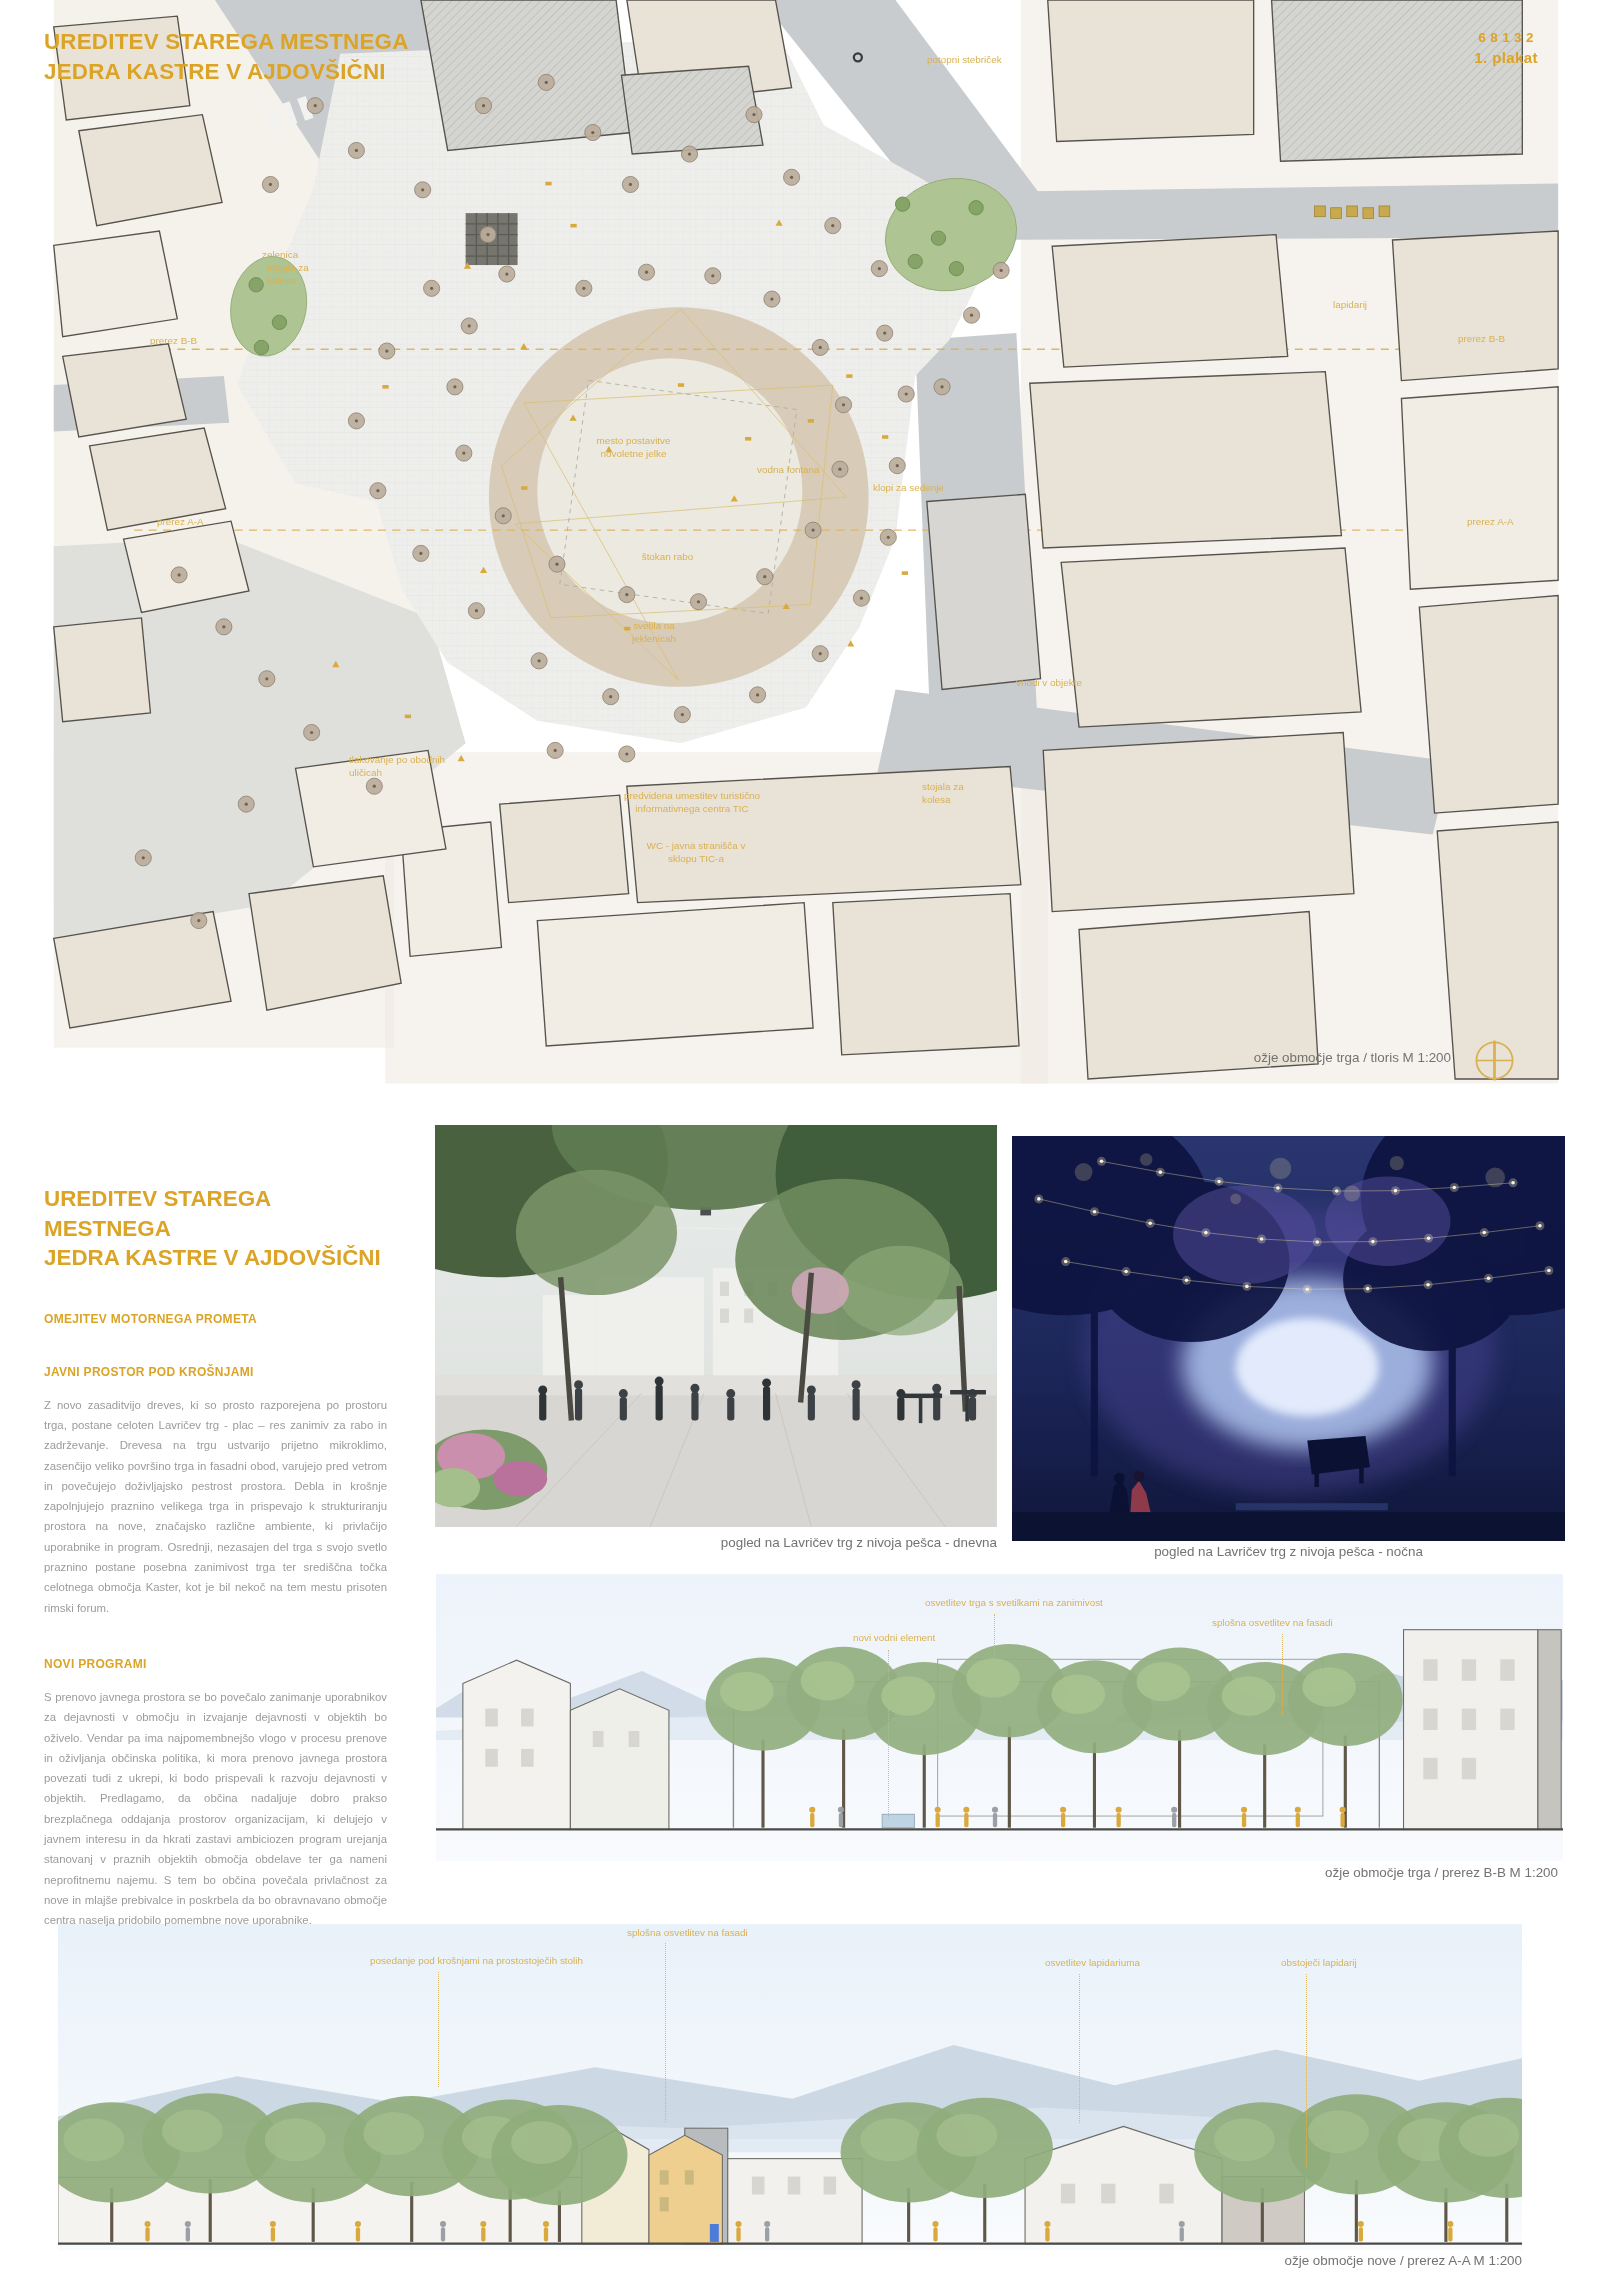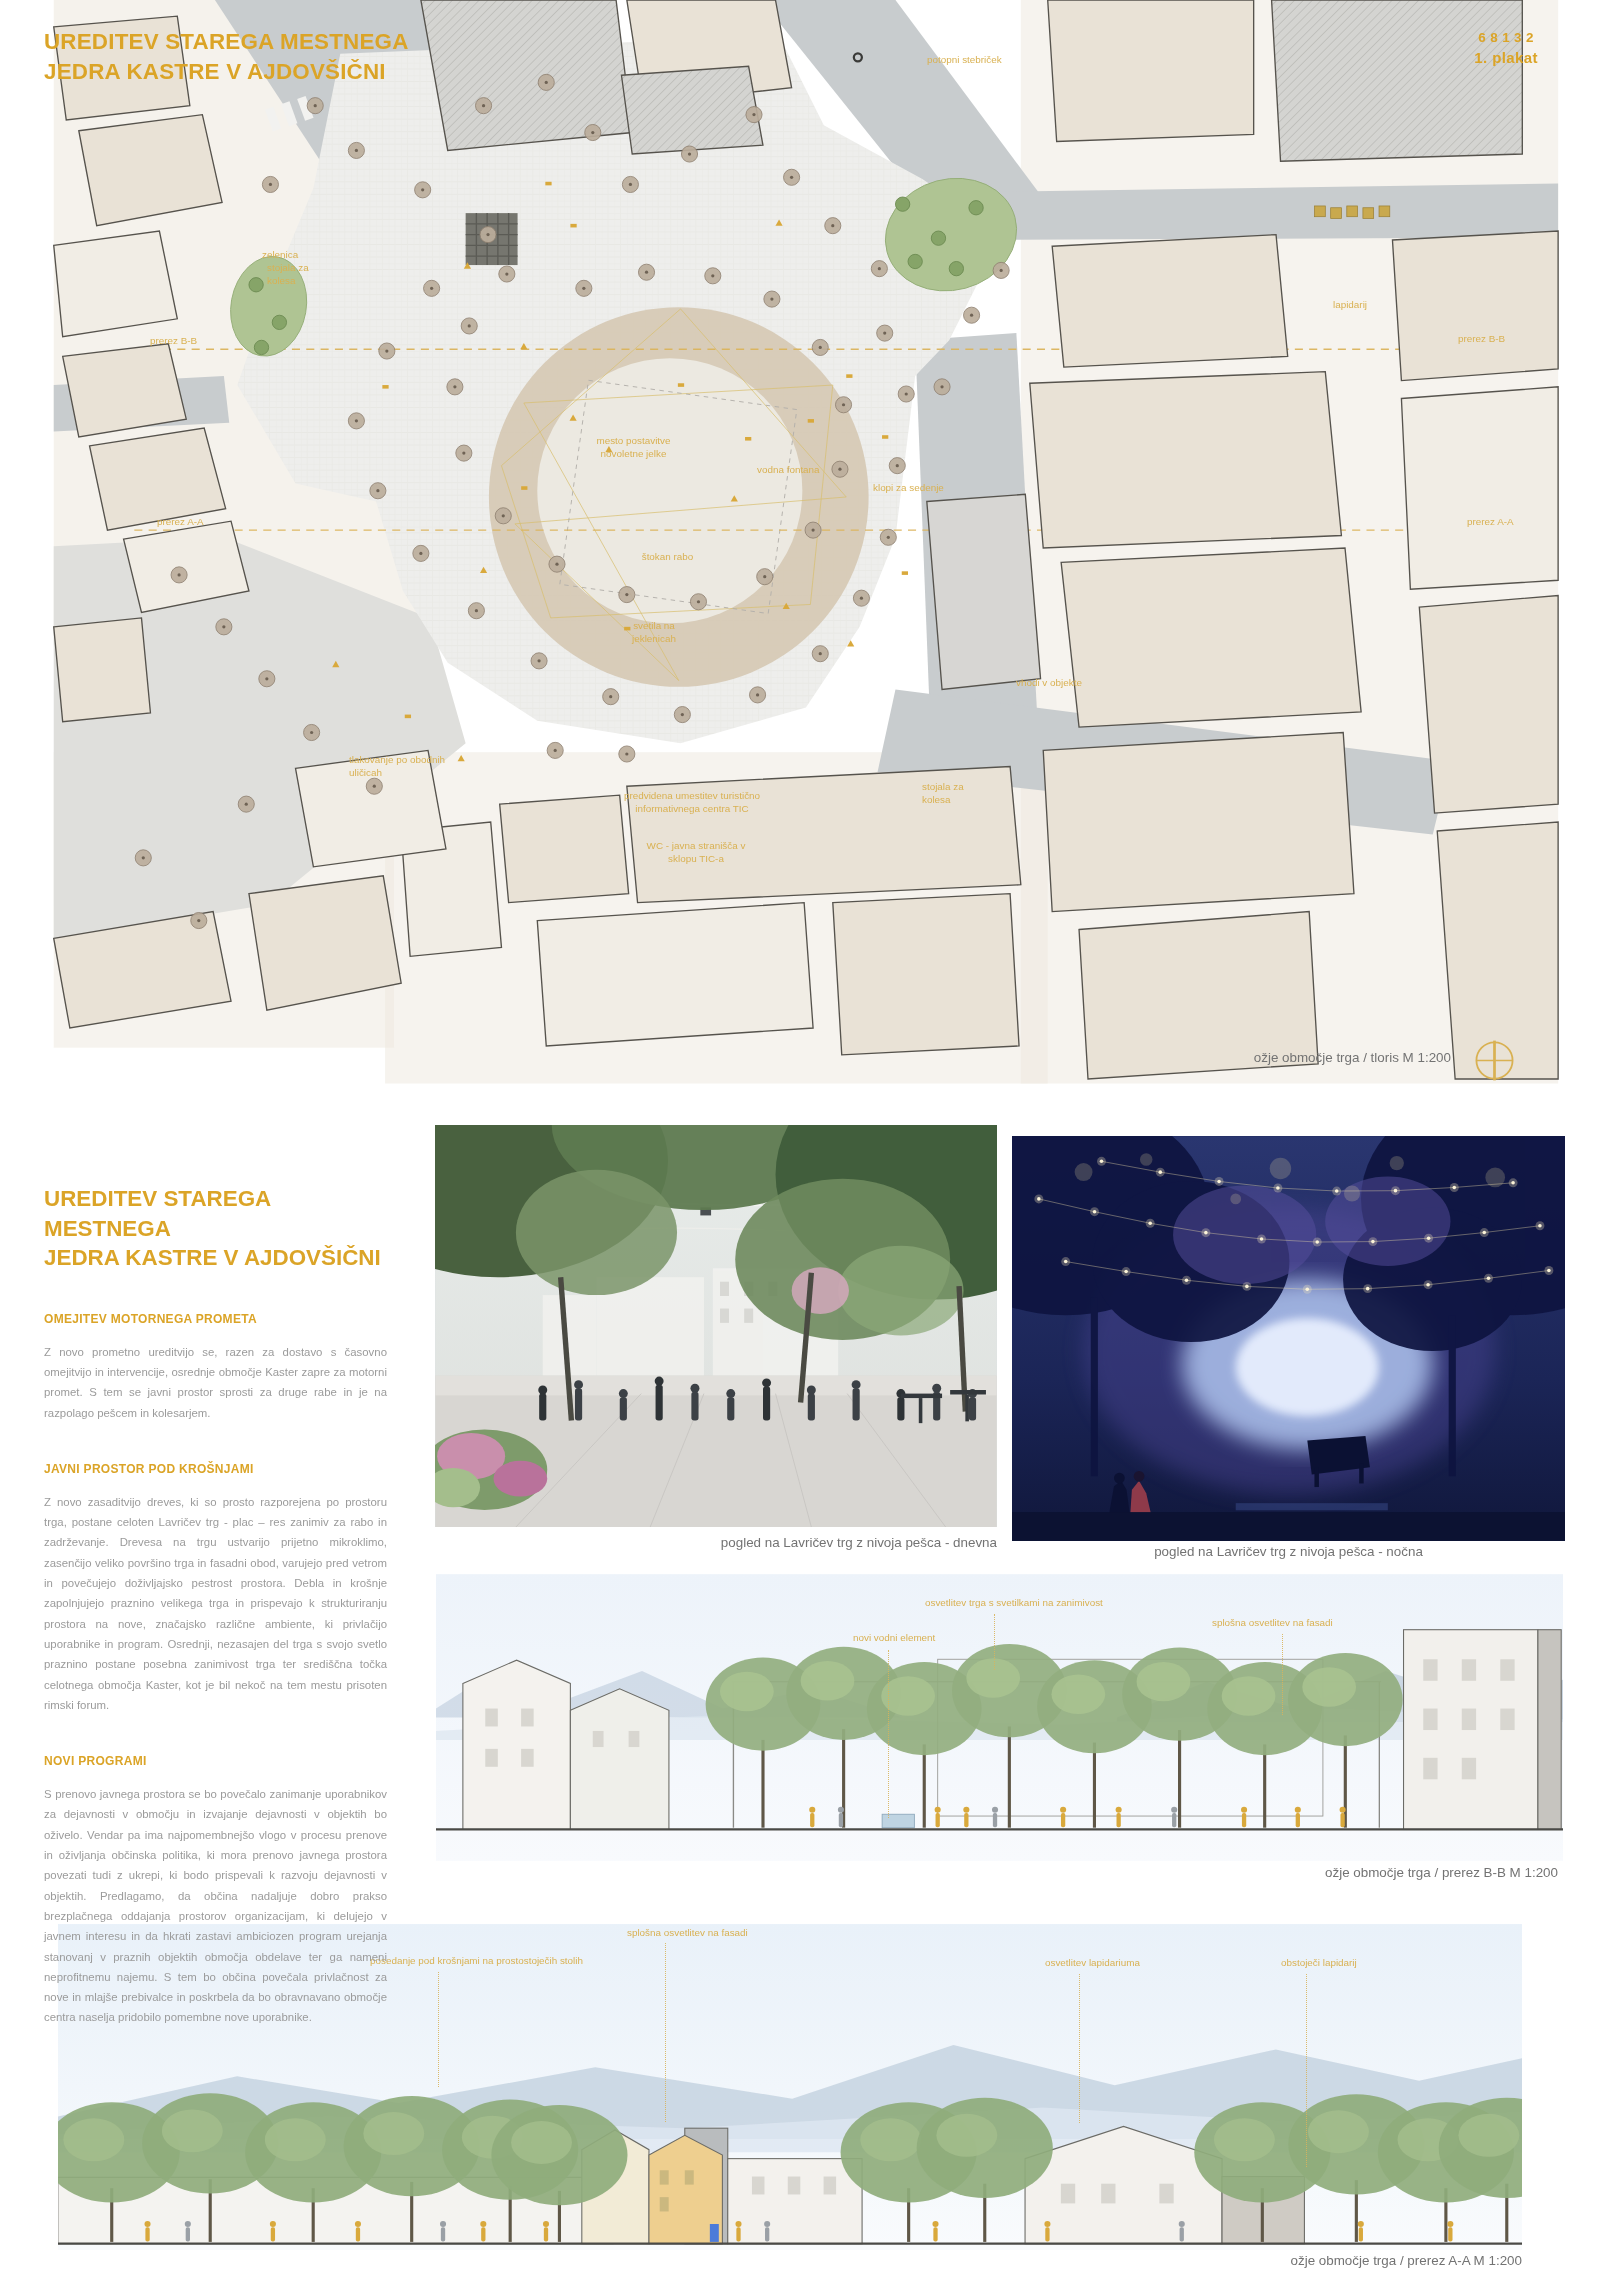--- a/index.html
+++ b/index.html
@@ -347,21 +347,20 @@
   <div class="num">68132</div>
   <div class="plakat">1. plakat</div>
 </div>
 
 <div class="article">
   <div class="a-title">
     <div>UREDITEV STAREGA MESTNEGA</div>
     <div>JEDRA KASTRE V AJDOVŠIČNI</div>
   </div>
   <h3>OMEJITEV MOTORNEGA PROMETA</h3>
-  <p>Z novo prometno ureditvijo se, razen za dostavo s časovno omejitvijo in intervencije, osrednje območje Kaster zapre za motorni promet. S tem se javni prostor sprosti za druge rabe in je na razpolago pešcem in kolesarjem.</p>
   <h3>JAVNI PROSTOR POD KROŠNJAMI</h3>
   <p>Z novo zasaditvijo dreves, ki so prosto razporejena po prostoru trga, postane celoten Lavričev trg - plac – res zanimiv za rabo in zadrževanje. Drevesa na trgu ustvarijo prijetno mikroklimo, zasenčijo veliko površino trga in fasadni obod, varujejo pred vetrom in povečujejo doživljajsko pestrost prostora. Debla in krošnje zapolnjujejo praznino velikega trga in prispevajo k strukturiranju prostora na nove, značajsko različne ambiente, ki privlačijo uporabnike in program. Osrednji, nezasajen del trga s svojo svetlo praznino postane posebna zanimivost trga ter središčna točka celotnega območja Kaster, kot je bil nekoč na tem mestu prisoten rimski forum.</p>
   <h3>NOVI PROGRAMI</h3>
   <p>S prenovo javnega prostora se bo povečalo zanimanje uporabnikov za dejavnosti v območju in izvajanje dejavnosti v objektih bo oživelo. Vendar pa ima najpomembnejšo vlogo v procesu prenove in oživljanja občinska politika, ki mora prenovo javnega prostora povezati tudi z ukrepi, ki bodo prispevali k razvoju dejavnosti v objektih.  Predlagamo, da občina nadaljuje dobro prakso brezplačnega oddajanja prostorov organizacijam, ki delujejo v javnem interesu in da hkrati zastavi ambiciozen program urejanja stanovanj v praznih objektih območja obdelave ter ga nameni neprofitnemu najemu. S tem bo občina povečala privlačnost za nove in mlajše prebivalce in poskrbela da bo obravnavano območje centra naselja pridobilo pomembne nove uporabnike.</p>
 </div>
 
 <div class="render" style="left:435px;top:1125px;width:562px;height:402px;">
 <svg width="562" height="402" viewBox="0 0 627 449">
   <defs>
     <linearGradient id="daysky" x1="0" y1="0" x2="0" y2="1">
@@ -801,14 +800,14 @@
 </div>
 
 <div class="lbl" style="left:370px;top:1955px">posedanje pod krošnjami na prostostoječih stolih</div>
 <div class="lbl" style="left:627px;top:1927px">splošna osvetlitev na fasadi</div>
 <div class="lbl" style="left:1045px;top:1957px">osvetlitev lapidariuma</div>
 <div class="lbl" style="left:1281px;top:1957px">obstoječi lapidarij</div>
 <div class="leader" style="left:438px;top:1972px;height:115px"></div>
 <div class="leader" style="left:665px;top:1943px;height:179px"></div>
 <div class="leader" style="left:1079px;top:1974px;height:149px"></div>
 <div class="leader" style="left:1306px;top:1974px;height:193px"></div>
-<div class="cap" style="left:1218px;top:2253px;width:304px;text-align:right">ožje območje trga  / prerez A-A  M 1:200</div>
+<div class="cap" style="left:1218px;top:2253px;width:304px;text-align:right">ožje območje nove  / prerez A-A  M 1:200</div>
 
 
 </body></html>

